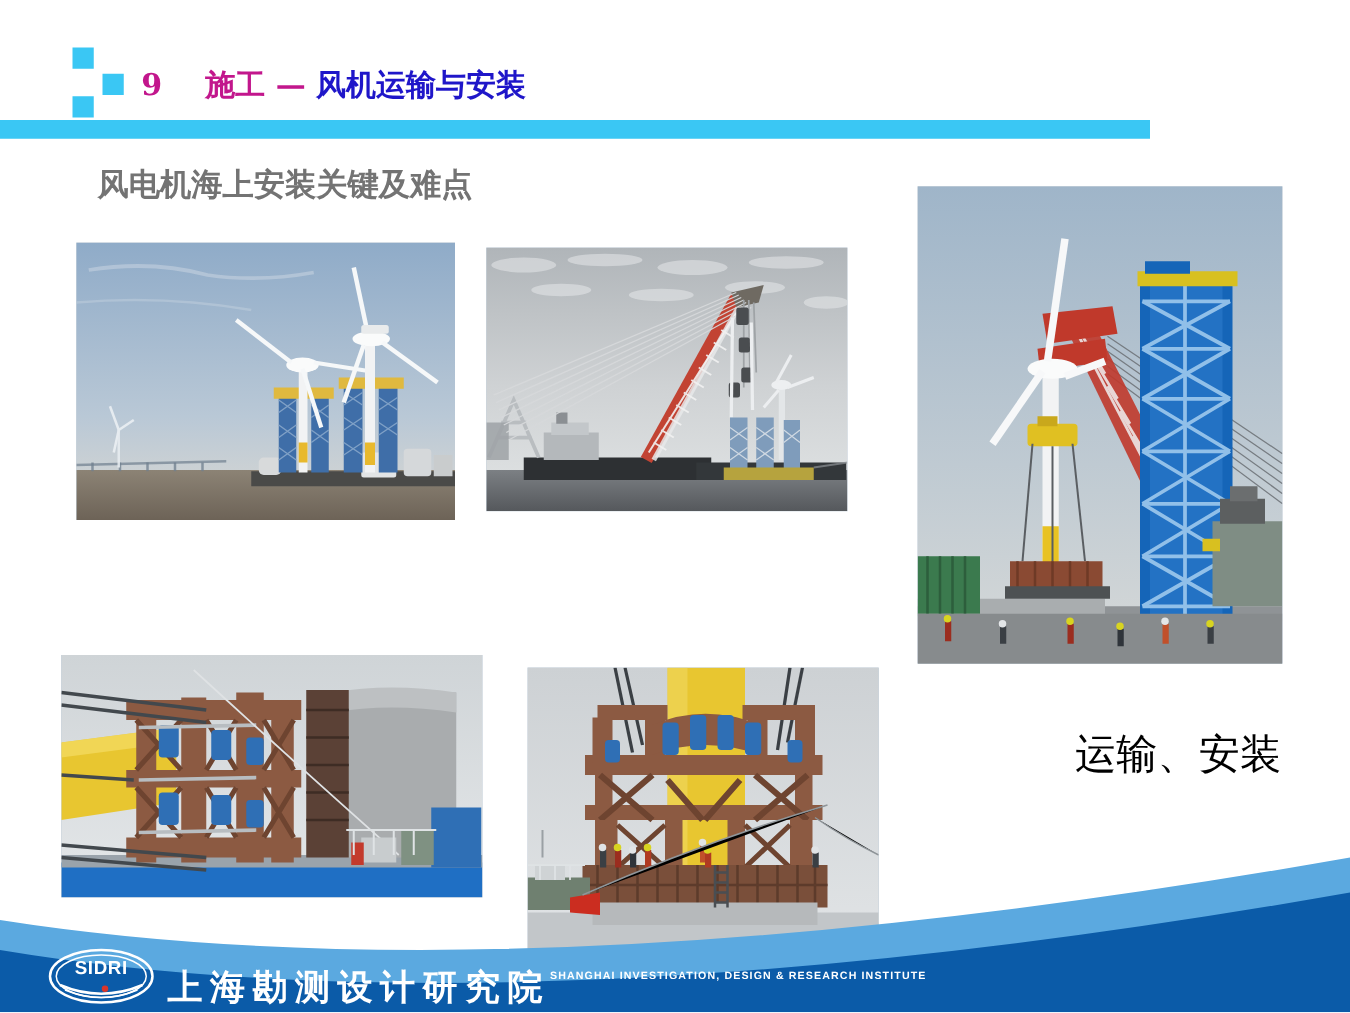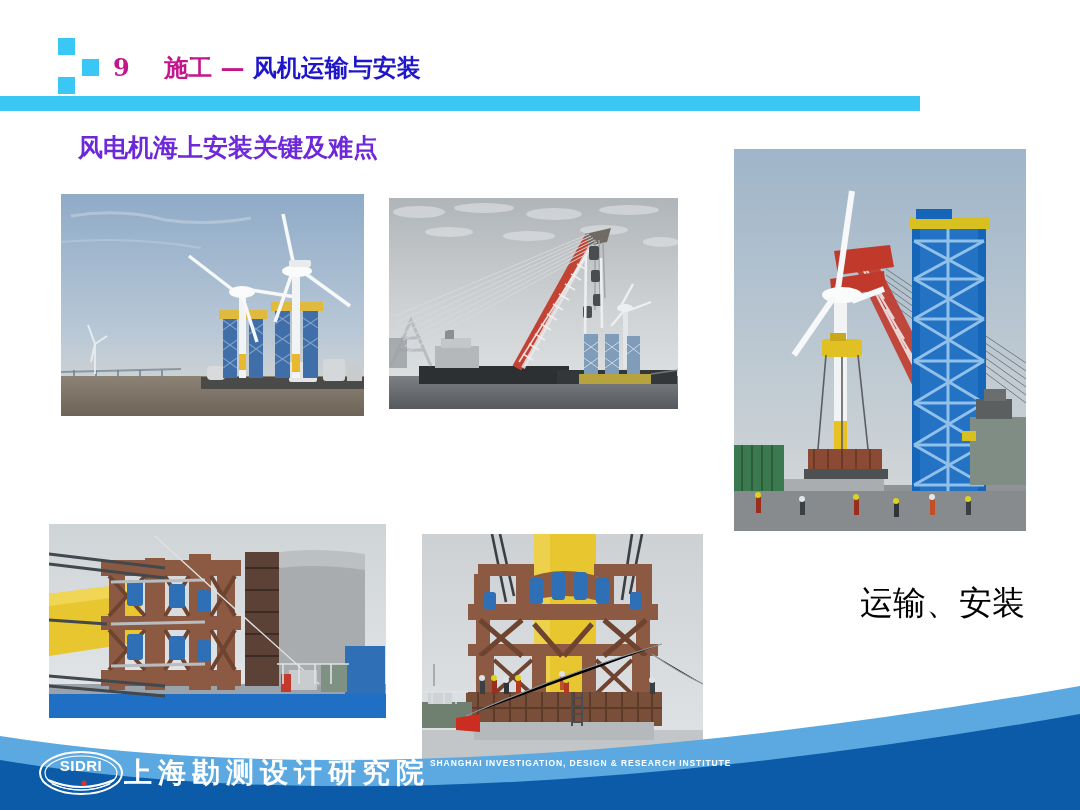--- a/index.html
+++ b/index.html
@@ -60,21 +60,21 @@
     background: #3ac7f4;
   }
 
   
   .subtitle {
     position: absolute;
     left: 78px;
     top: 131px;
     font-size: 25px;
     font-weight: bold;
-    color: #6d28d9;
+    color: #737373;
     font-family: "DejaVu Serif", "Liberation Serif", serif;
     white-space: nowrap;
   }
 
   
   .photo {
     position: absolute;
     overflow: hidden;
     background: #b9c6d2;
   }
@@ -109,21 +109,22 @@
   .footer-art svg { display: block; width: 1080px; height: 140px; }
 
   
   .logo {
     position: absolute;
     left: 38px;
     top: 742px;
     width: 400px;
     height: 62px;
     display: flex;
-    align-items: center;
+    align-items: flex-end;
+    gap: 10px;
   }
   .logo-badge {
     position: relative;
     width: 86px;
     height: 46px;
     flex: 0 0 auto;
   }
   .logo-badge svg { display: block; width: 86px; height: 46px; }
   .logo-text {
     display: flex;

